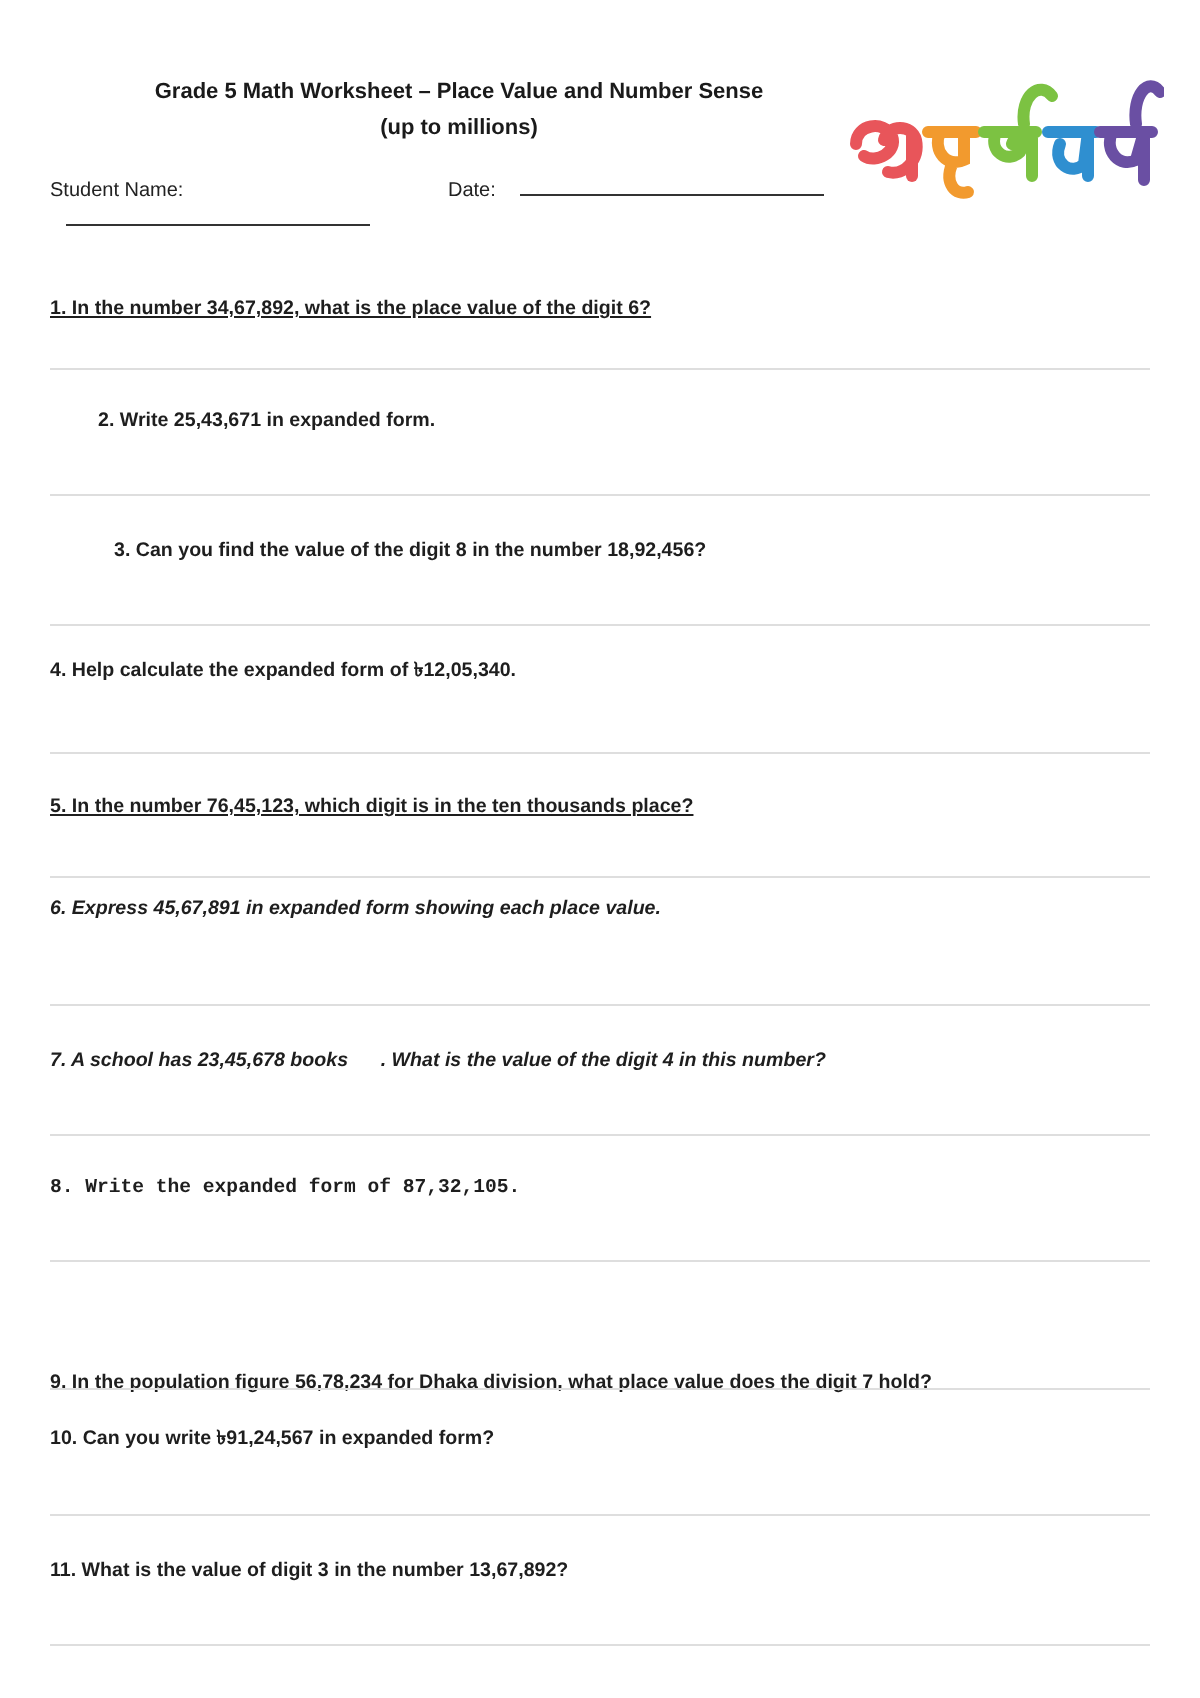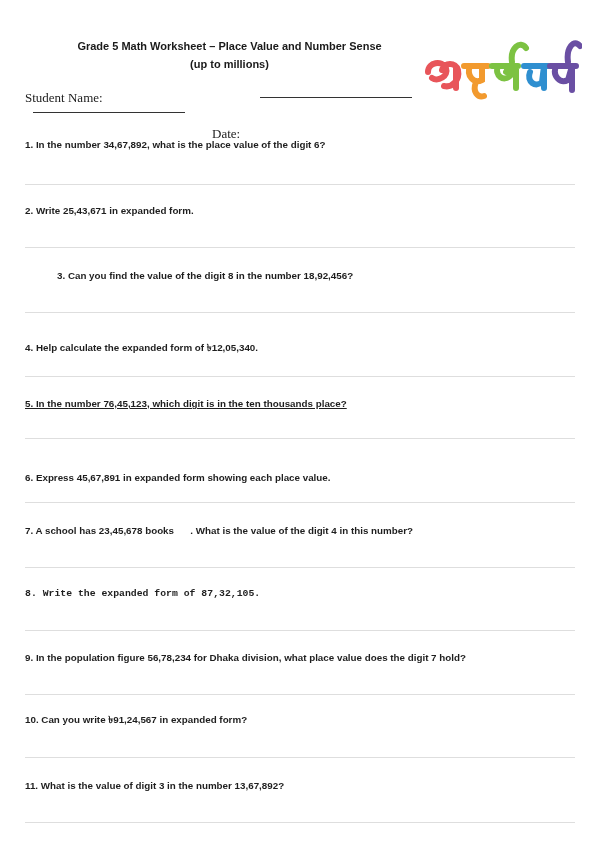--- a/index.html
+++ b/index.html
@@ -31,24 +31,23 @@
       position: absolute;
       left: 422px;
       top: 32px;
       width: 160px;
       height: 70px;
     }
     .logo svg { width: 100%; height: 100%; }
 
     .field-label {
       position: absolute;
-      font-size: 13px;
+      font-size: 10px;
       color: #222;
       top: 90px;
-      font-family: Liberation Serif, serif;
     }
     .underline {
       position: absolute;
       height: 1px;
       background: #333;
     }
 
     .question {
       position: absolute;
       left: 25px;
@@ -85,47 +84,47 @@
 
     <path d="M102 34 L126 34 M108 40 C104 50, 114 56, 120 50 L122 34 M122 34 L122 56" fill="none" stroke="#2f8fd0" stroke-width="6" stroke-linecap="round"></path>
 
     <path d="M128 34 L154 34 M134 34 C130 44, 138 52, 146 48 L150 34 M150 34 L150 58 M146 30 C144 16, 152 6, 158 14" fill="none" stroke="#6a4fa3" stroke-width="6" stroke-linecap="round"></path>
   </svg>
 </div>
 
 <div class="field-label" style="left:25px;">Student Name:</div>
 <div class="underline" style="left:33px; top:112px; width:152px;"></div>
 
-<div class="field-label" style="left:212px;margin-top:36px;">Date:</div>
+<div class="field-label" style="left:224px;">Date:</div>
 <div class="underline" style="left:260px; top:97px; width:152px;"></div>
 
-<div class="question" style="top:139px;">1. In the number 34,67,892, what is the place value of the digit 6?</div>
+<div class="question" style="top:149px;text-decoration:underline;">1. In the number 34,67,892, what is the place value of the digit 6?</div>
 <div class="answer-line" style="top:184px;"></div>
 
-<div class="question" style="top:205px;">2. Write 25,43,671 in expanded form.</div>
+<div class="question" style="top:205px;margin-left:24px;">2. Write 25,43,671 in expanded form.</div>
 <div class="answer-line" style="top:247px;"></div>
 
 <div class="question" style="top:270px;margin-left:32px;">3. Can you find the value of the digit 8 in the number 18,92,456?</div>
 <div class="answer-line" style="top:312px;"></div>
 
-<div class="question" style="top:342px;">4. Help calculate the expanded form of ৳12,05,340.</div>
+<div class="question" style="top:330px;">4. Help calculate the expanded form of ৳12,05,340.</div>
 <div class="answer-line" style="top:376px;"></div>
 
 <div class="question" style="top:398px;text-decoration:underline;">5. In the number 76,45,123, which digit is in the ten thousands place?</div>
 <div class="answer-line" style="top:438px;"></div>
 
-<div class="question" style="top:472px;">6. Express 45,67,891 in expanded form showing each place value.</div>
+<div class="question" style="top:449px;font-style:italic;">6. Express 45,67,891 in expanded form showing each place value.</div>
 <div class="answer-line" style="top:502px;"></div>
 
-<div class="question" style="top:525px;">7. A school has 23,45,678 books      . What is the value of the digit 4 in this number?</div>
+<div class="question" style="top:525px;font-style:italic;">7. A school has 23,45,678 books      . What is the value of the digit 4 in this number?</div>
 <div class="answer-line" style="top:567px;"></div>
 
 <div class="question" style="top:588px;font-family:Liberation Mono, monospace;">8. Write the expanded form of 87,32,105.</div>
 <div class="answer-line" style="top:630px;"></div>
 
-<div class="question" style="top:652px;">9. In the population figure 56,78,234 for Dhaka division, what place value does the digit 7 hold?</div>
+<div class="question" style="top:686px;">9. In the population figure 56,78,234 for Dhaka division, what place value does the digit 7 hold?</div>
 <div class="answer-line" style="top:694px;"></div>
 
 <div class="question" style="top:714px;">10. Can you write ৳91,24,567 in expanded form?</div>
 <div class="answer-line" style="top:757px;"></div>
 
 <div class="question" style="top:780px;text-align:center;">11. What is the value of digit 3 in the number 13,67,892?</div>
 <div class="answer-line" style="top:822px;"></div>
 
 </body></html>

